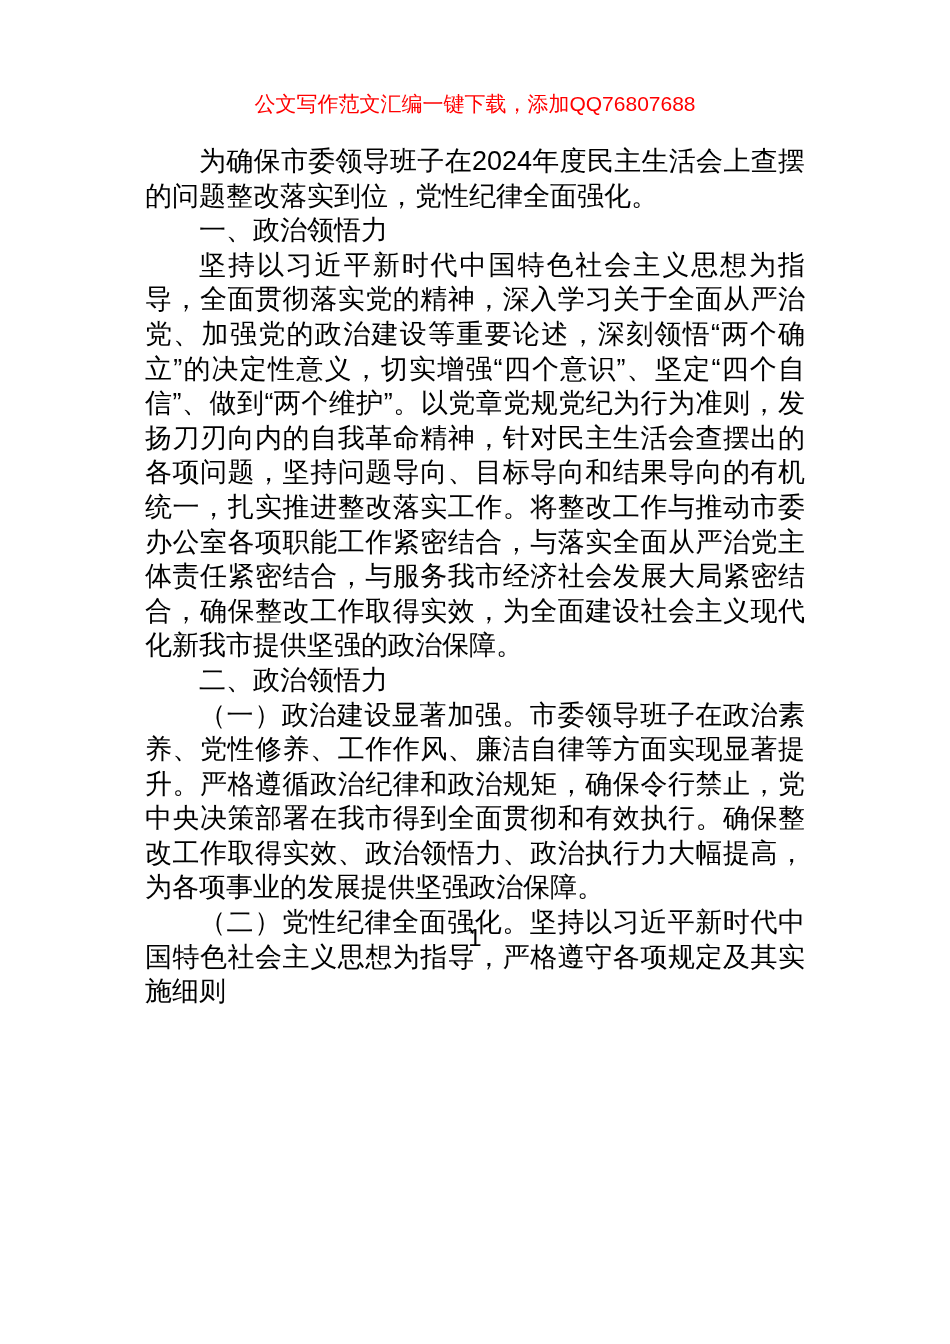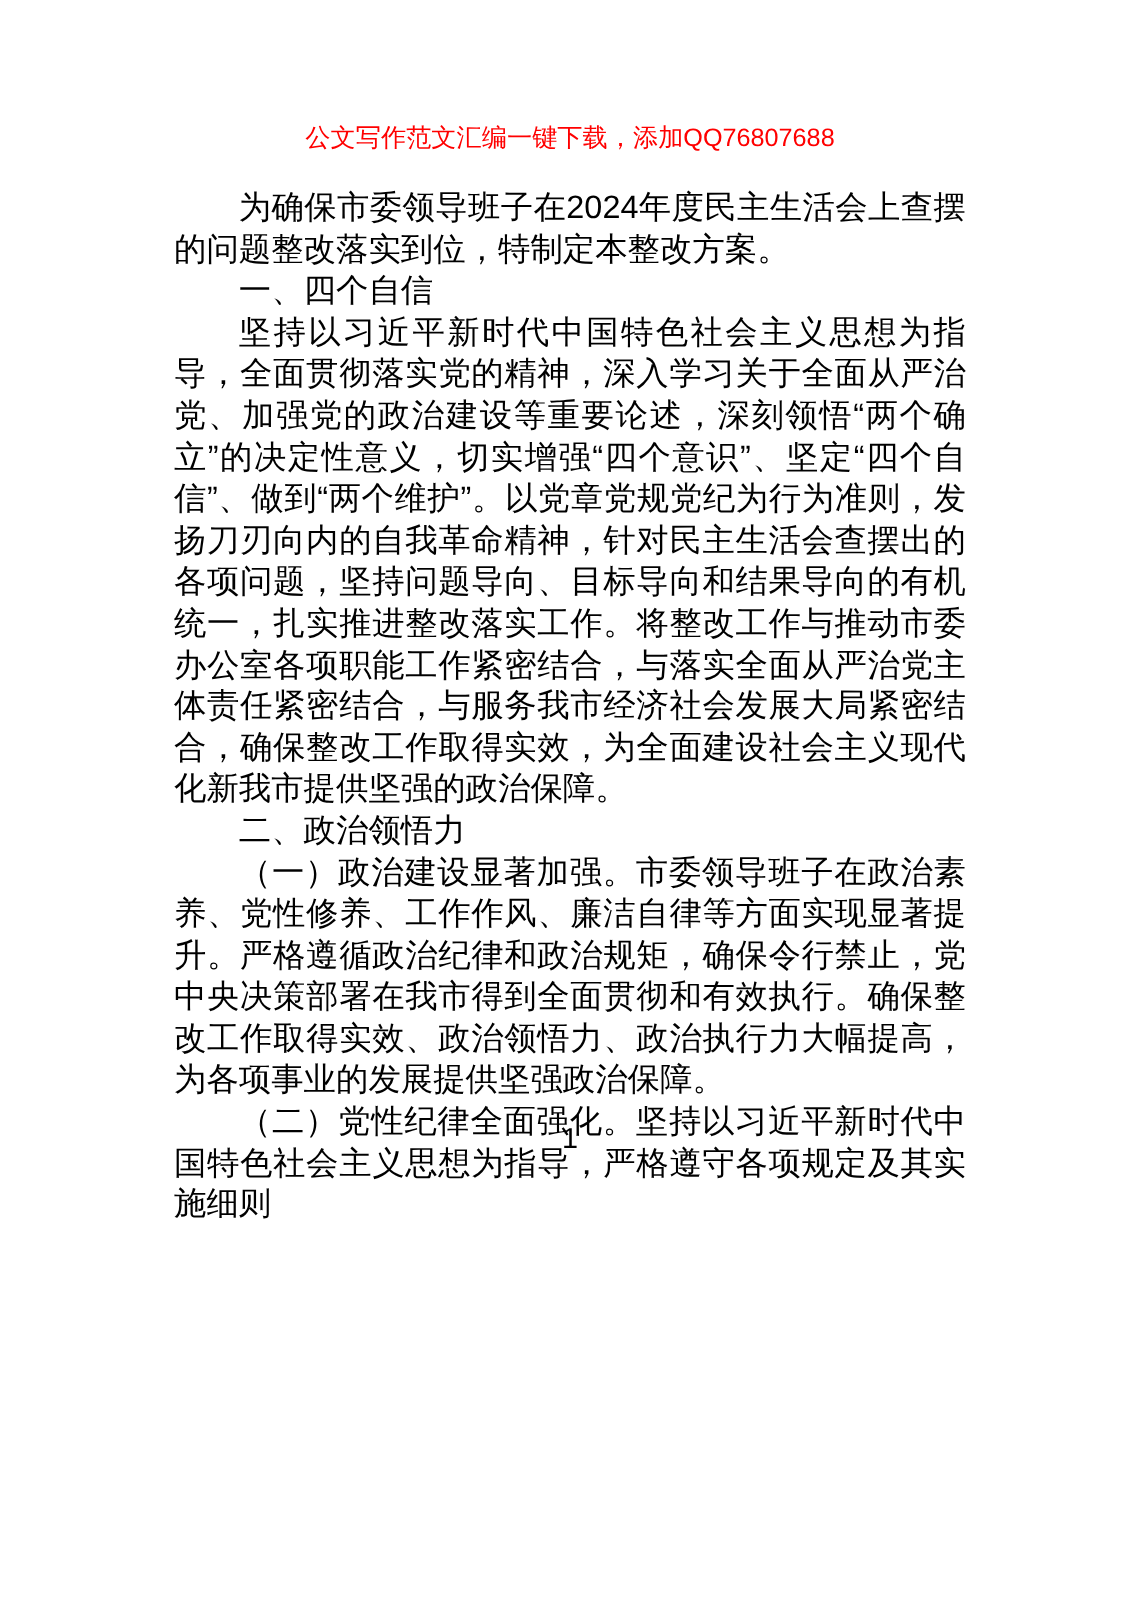--- a/index.html
+++ b/index.html
@@ -4,21 +4,21 @@
 <style>
   * { margin: 0; padding: 0; box-sizing: border-box; }
   html, body {
     background: #ffffff;
     font-family: "Liberation Sans", "DejaVu Sans", sans-serif;
   }
   .page {
     position: relative;
     width: 950px;
     height: 1058px;
-    margin: 18px auto;
+    margin: 6px auto;
     background: #ffffff;
     color: #000000;
     padding: 86px 145px 0 145px;
     overflow: hidden;
   }
   .notice {
     text-align: center;
     color: #ff0000;
     font-size: 21px;
     line-height: 24px;
@@ -57,22 +57,22 @@
 </style>
 </head>
 <body>
 
 <div class="page">
 
   <div class="notice">公文写作范文汇编一键下载，添加QQ76807688</div>
 
 
   <div class="doc-body">
-    <p class="para">为确保市委领导班子在2024年度民主生活会上查摆的问题整改落实到位，特制定本整改方案。</p>
-    <p class="para heading">一、四个自信</p>
+    <p class="para">为确保市委领导班子在2024年度民主生活会上查摆的问题整改落实到位，党性纪律全面强化。</p>
+    <p class="para heading">一、政治领悟力</p>
     <p class="para">坚持以习近平新时代中国特色社会主义思想为指导，全面贯彻落实党的精神，深入学习关于全面从严治党、加强党的政治建设等重要论述，深刻领悟“两个确立”的决定性意义，切实增强“四个意识”、坚定“四个自信”、做到“两个维护”。以党章党规党纪为行为准则，发扬刀刃向内的自我革命精神，针对民主生活会查摆出的各项问题，坚持问题导向、目标导向和结果导向的有机统一，扎实推进整改落实工作。将整改工作与推动市委办公室各项职能工作紧密结合，与落实全面从严治党主体责任紧密结合，与服务我市经济社会发展大局紧密结合，确保整改工作取得实效，为全面建设社会主义现代化新我市提供坚强的政治保障。</p>
     <p class="para heading">二、政治领悟力</p>
     <p class="para">（一）政治建设显著加强。市委领导班子在政治素养、党性修养、工作作风、廉洁自律等方面实现显著提升。严格遵循政治纪律和政治规矩，确保令行禁止，党中央决策部署在我市得到全面贯彻和有效执行。确保整改工作取得实效、政治领悟力、政治执行力大幅提高，为各项事业的发展提供坚强政治保障。</p>
     <p class="para">（二）党性纪律全面强化。坚持以习近平新时代中国特色社会主义思想为指导，严格遵守各项规定及其实施细则</p>
   </div>
 
   <div class="footer-pagenum">1</div>
 
 </div>
 

